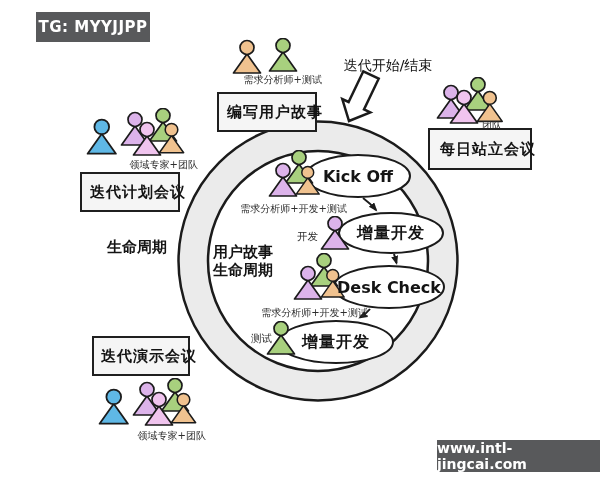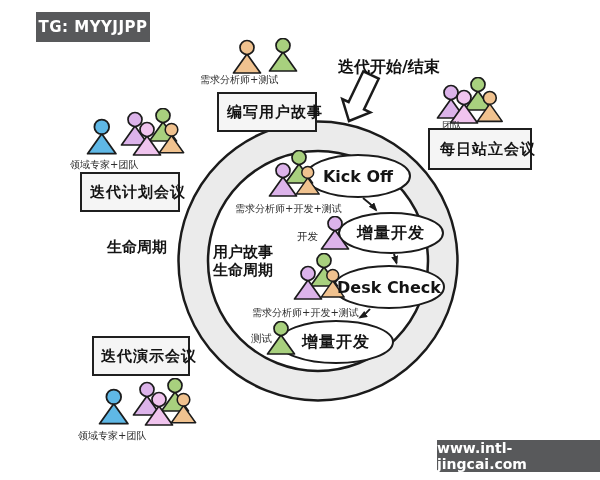--- a/index.html
+++ b/index.html
@@ -7,23 +7,23 @@
          font-family:"DejaVu Sans","Liberation Sans",sans-serif;}
   .scene{position:absolute;left:0;top:0;}
   .badge{position:absolute;left:8px;top:12px;width:114px;height:30px;background:#58595b;color:#fff;
          display:flex;align-items:center;justify-content:center;font-size:15px;font-weight:700;letter-spacing:.5px;margin-left:28px;}
   .bar{position:absolute;left:437px;top:440px;width:163px;height:32px;background:#58595b;color:#fff;
        display:flex;align-items:center;justify-content:center;font-size:14px;font-weight:700;}
   .box{position:absolute;box-sizing:border-box;background:#f5f5f5;border:2.5px solid #1f1f1f;
        display:flex;align-items:center;justify-content:center;font-size:15px;font-weight:600;
        color:#141414;letter-spacing:1px;white-space:nowrap;padding-left:16px;}
   .pgroup{position:absolute;line-height:0;}
-  .plabel{position:absolute;font-size:10px;font-weight:500;color:#2d2d2d;text-align:left;white-space:nowrap;}
+  .plabel{position:absolute;font-size:10px;font-weight:500;color:#2d2d2d;text-align:right;white-space:nowrap;}
   .plabel.right{text-align:right;}
-  .title-note{position:absolute;font-size:16px;font-weight:700;color:#111;white-space:nowrap;text-align:center;}
+  .title-note{position:absolute;font-size:14px;font-weight:400;color:#111;white-space:nowrap;text-align:center;}
   .lifecycle{position:absolute;text-align:center;font-weight:700;font-size:15px;line-height:18px;color:#141414;}
   .elabel{position:absolute;transform:translate(-50%,-50%);white-space:nowrap;color:#141414;}
   .en-step{font-size:16px;font-weight:700;}
   .cn-step{font-size:16px;font-weight:700;letter-spacing:1px;}
 </style>
 </head>
 <body>
 
 <div class="stage">
 

